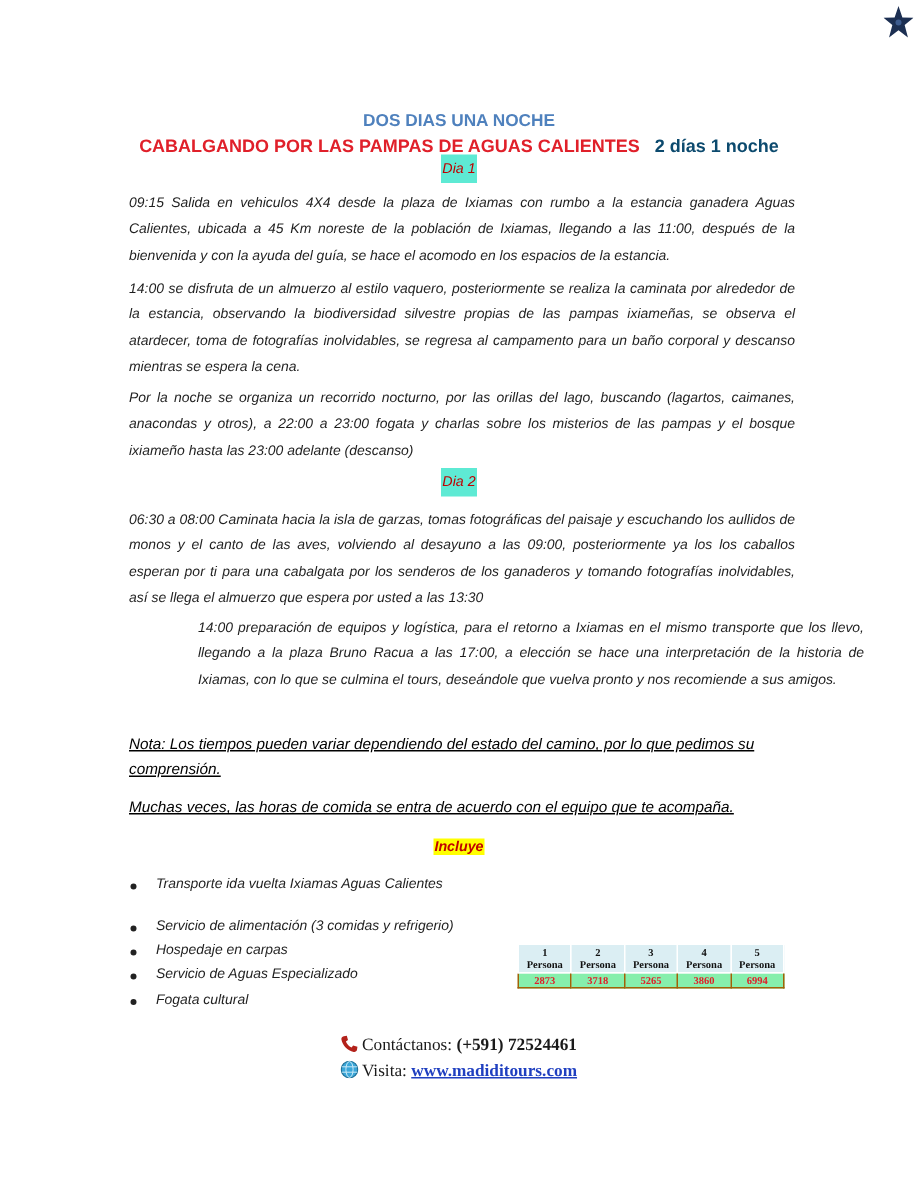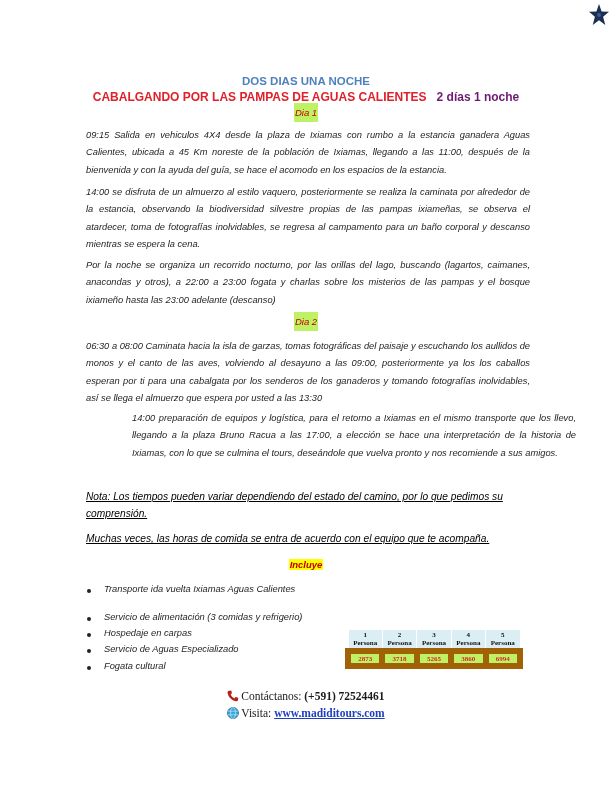--- a/index.html
+++ b/index.html
@@ -4,44 +4,44 @@
 <style>
   html, body { margin: 0; padding: 0; background: #ffffff; }
   body { width: 612px; height: 792px; position: relative; overflow: hidden;
          font-family: "Liberation Sans", "DejaVu Sans", sans-serif; color: #1a1a1a; }
   .star { position: absolute; left: 589px; top: 4px; width: 20px; height: 22px; }
   .title1 { position: absolute; left: 0; width: 612px; top: 75px; text-align: center;
             color: #4f81bd; font-weight: bold; font-size: 11.5px; letter-spacing: 0; }
   .title2 { position: absolute; left: 0; width: 612px; top: 90px; text-align: center;
             font-weight: bold; font-size: 12px; }
   .title2 .red { color: #e0202a; margin-top: 32px; }
-  .title2 .blue { color: #701a75; margin-left: 10px; }
+  .title2 .blue { color: #0c4a6e; margin-left: 10px; }
   .day-label { position: absolute; left: 0; width: 612px; text-align: center; font-style: italic;
                font-size: 9.5px; color: #c00000; }
-  .day-label span { background: #bef264; padding: 4px 1px; }
+  .day-label span { background: #5eead4; padding: 4px 1px; }
   .p { position: absolute; left: 86px; width: 444px; font-style: italic; font-size: 9.3px;
        line-height: 17.3px; text-align: justify; color: #1f1f1f; }
   .note { position: absolute; left: 86px; width: 448px; font-style: italic; font-size: 10.2px;
           line-height: 17px; text-decoration: underline; color: #000; }
   .includes { position: absolute; left: 0; width: 612px; top: 559px; text-align: center;
               font-style: italic; font-weight: bold; font-size: 9.5px; color: #c00000; }
   .includes span { background: #ffff00; padding: 0 1px; }
   .bullets { position: absolute; left: 104px; top: 584px; margin: 0; padding: 0; list-style: none;
              font-style: italic; font-size: 9.3px; color: #1f1f1f; }
   .bullets li { position: absolute; left: 0; white-space: nowrap; }
   .bullets li::before { content: ""; position: absolute; left: -17px; top: 5px; width: 4px; height: 4px;
                         border-radius: 50%; background: #222; }
   .price { position: absolute; left: 345px; top: 629px; width: 178px; border-collapse: collapse;
            font-family: "Liberation Serif", serif; }
   .price th.head { background: #4bacc6; color: #0a0a0a; font-size: 7px; font-weight: bold;
                    height: 11px; padding: 0; border: 1px solid #9ec9d6; }
   .price td.h { background: #dbeef3; font-size: 7px; font-weight: bold; text-align: center;
                 line-height: 8px; padding: 1px 0; border: 1px solid #ffffff; width: 20%; color: #111; }
-  .price td.v { background: #bef264; color: #e0202a; font-size: 7px; font-weight: bold;
-                text-align: center; padding: 0; border: 6px solid #a16207; height: 9px; }
+  .price td.v { background: #86efac; color: #e0202a; font-size: 7px; font-weight: bold;
+                text-align: center; padding: 0; border: 1px solid #a16207; height: 9px; }
   .contact { position: absolute; left: 0; width: 612px; text-align: center;
              font-family: "Liberation Serif", serif; font-size: 11.5px; color: #1a1a1a; }
   .contact b { font-weight: bold; }
   .contact a { color: #1f3fc0; font-weight: bold; text-decoration: underline; }
   .ico { display: inline-block; vertical-align: -2px; margin-right: 2px; }
 </style>
 </head>
 <body>
 
 <svg class="star" viewBox="0 0 20 22">

